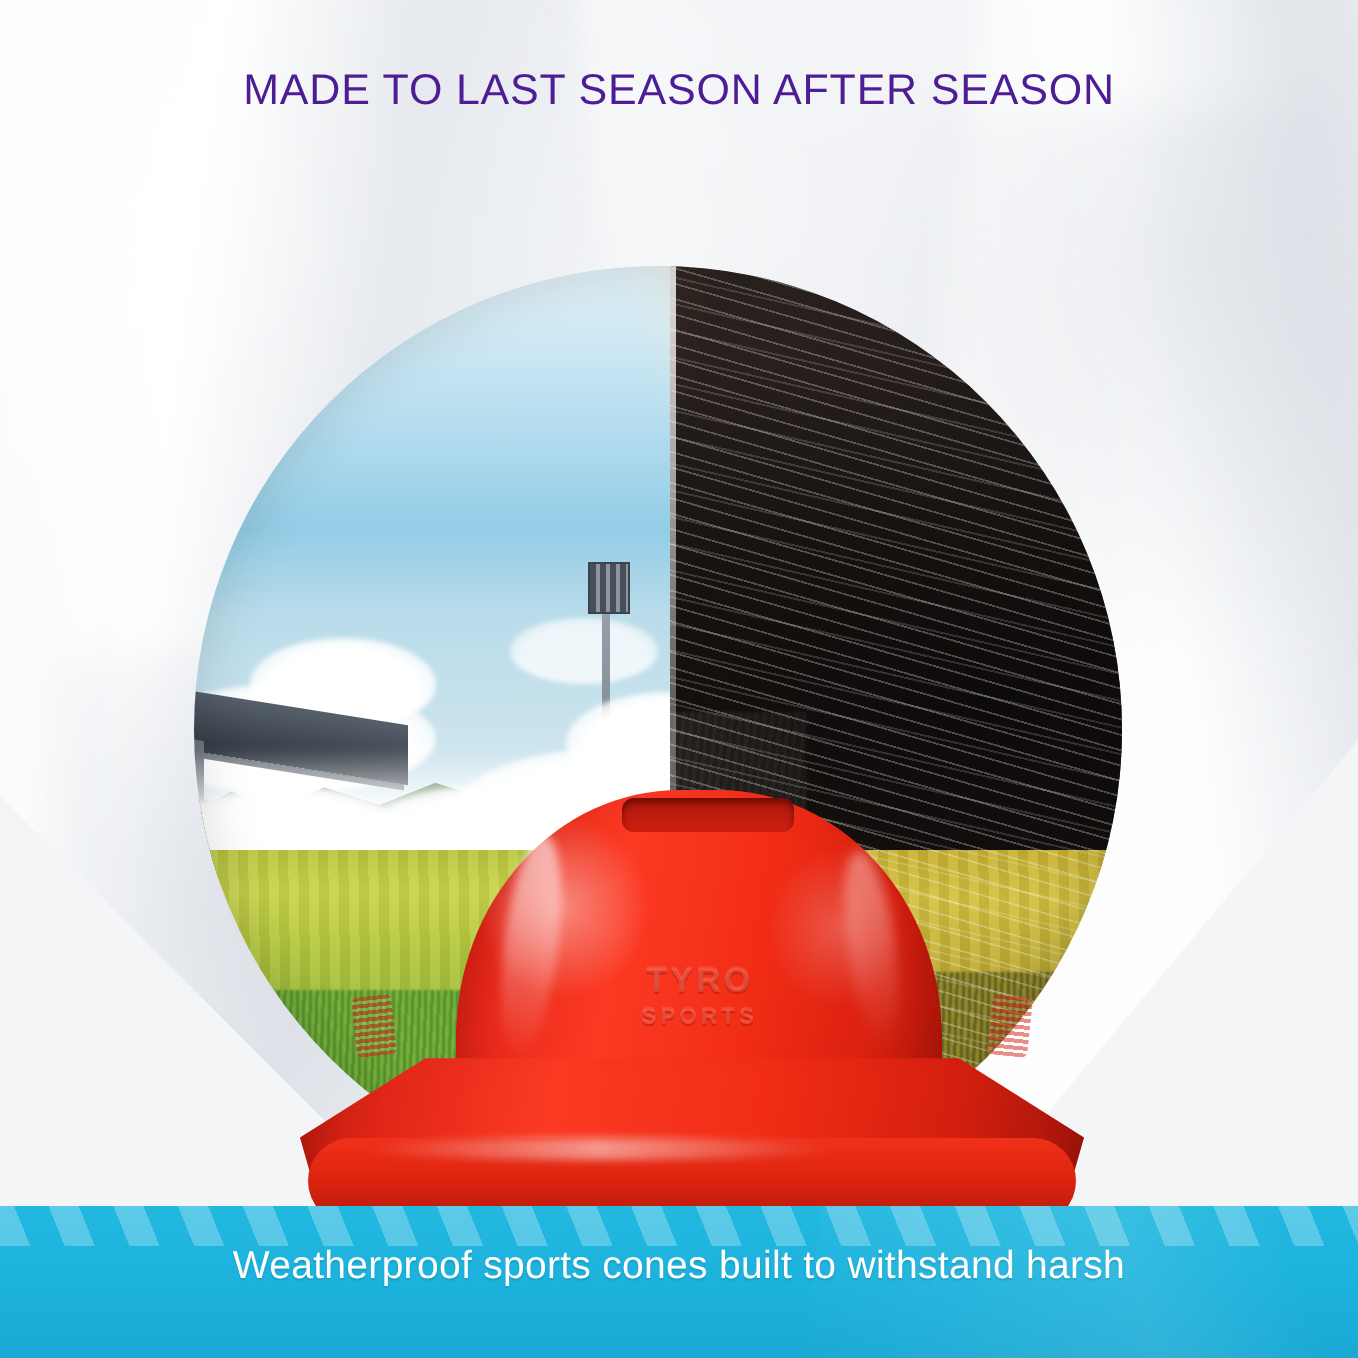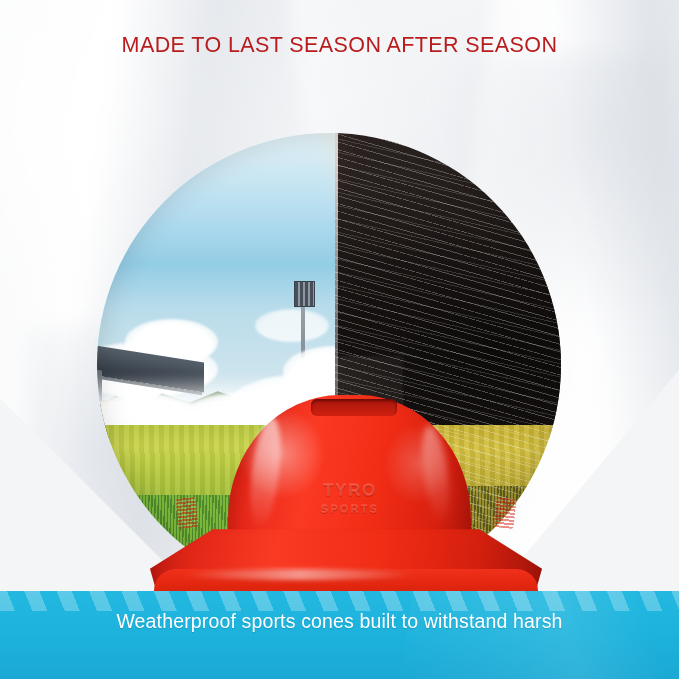--- a/index.html
+++ b/index.html
@@ -62,21 +62,21 @@
     font-weight:bold;
     letter-spacing:.6px;
     color:#1b4b6b;
     white-space:nowrap;
   }
   .subtitle {
     margin-top:11px;
     font-size:21.5px;
     font-weight:400;
     letter-spacing:.4px;
-    color:#b91c1c;
+    color:#4c1d95;
     white-space:nowrap;
   }
 
   
   .scene-wrap {
     position:absolute;
     left:97px; top:133px;
     width:464px; height:464px;
     border-radius:50%;
     overflow:hidden;
@@ -353,21 +353,21 @@
     width:5%; height:14%;
     background:repeating-linear-gradient(#d42010 0 2px, rgba(255,255,255,.3) 2px 3.5px);
     opacity:.5; border-radius:3px;
     transform:rotate(-6deg);
   }
   .cone-vents.right { left:auto; right:7%; transform:rotate(6deg); }
 
   
   .banner {
     position:absolute; left:0; right:0; bottom:0;
-    height:88px;
+    height:76px;
     background:linear-gradient(#23b8e0 0%, #1cb2dc 50%, #1aa9d4 100%);
     z-index:8;
     overflow:hidden;
   }
   .banner-stripes {
     position:absolute; left:0; top:0; width:100%; height:20px;
     background:repeating-linear-gradient(68deg,
       rgba(255,255,255,.26) 0 14px,
       rgba(255,255,255,0) 14px 30px);
   }

